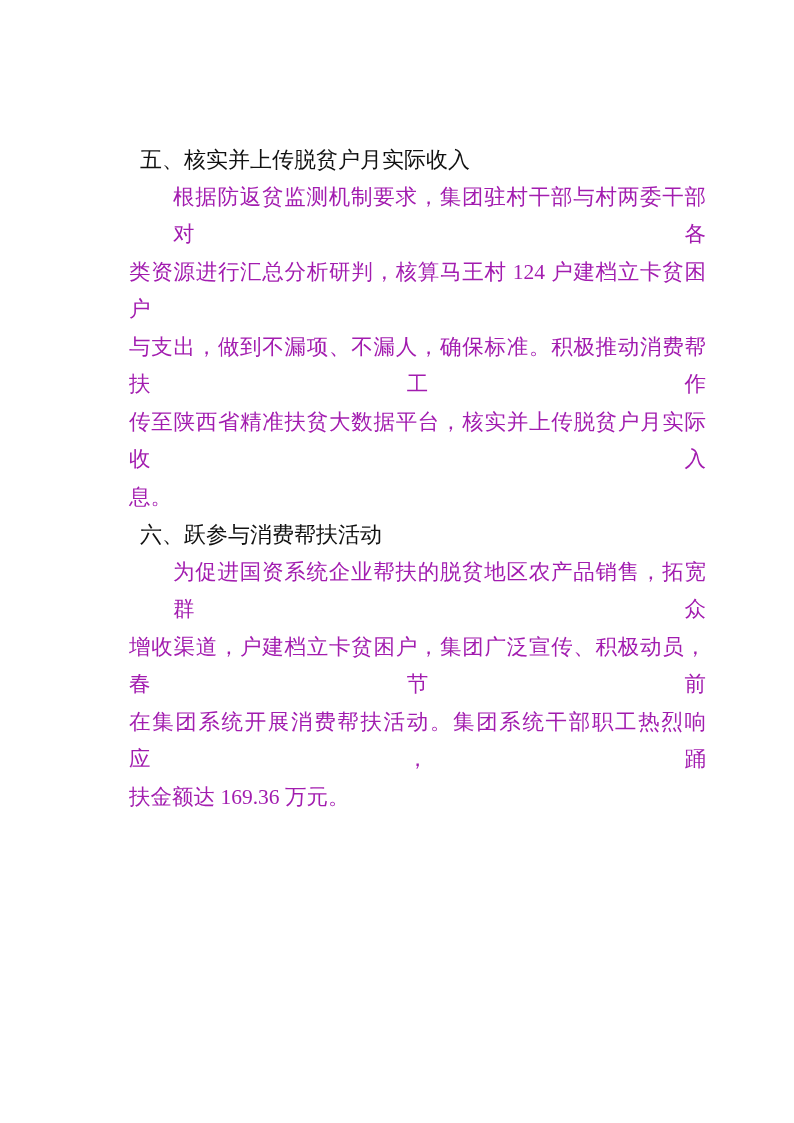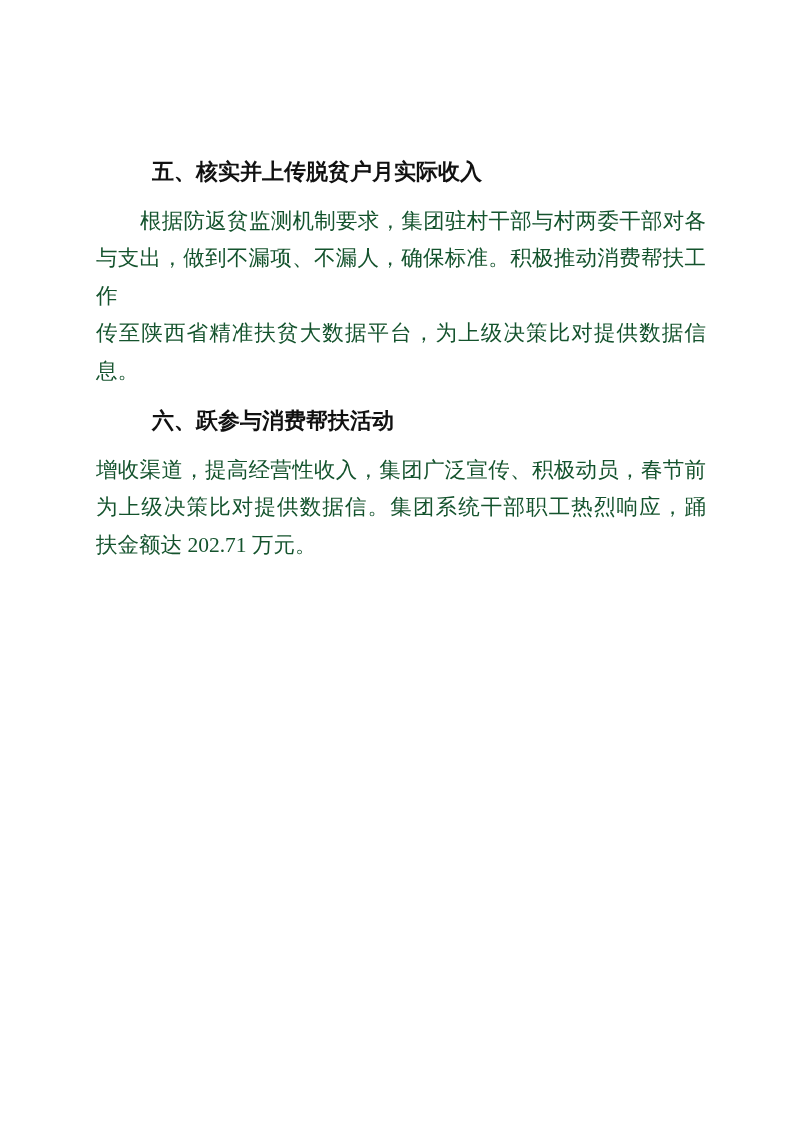--- a/index.html
+++ b/index.html
@@ -14,59 +14,62 @@
     background: #ffffff;
     overflow: hidden;
   }
   .doc-body {
     position: absolute;
     left: 96px;
     top: 141px;
     width: 610px;
   }
   .heading {
-    margin: 12px;
+    margin: 0;
     padding-left: 44px;
     font-family: "Liberation Sans", "DejaVu Sans", sans-serif;
-    font-weight: 700;
+    font-weight: 400;
     font-size: 22px;
     line-height: 37.5px;
     color: #111111;
     text-align: left;
     white-space: nowrap;
   }
   .line {
     font-family: "Liberation Serif", "DejaVu Serif", serif;
     font-size: 21.5px;
     line-height: 37.5px;
-    color: #14532d;
+    color: #a21caf;
     text-align: justify;
     text-align-last: justify;
+    margin-left: 33px;
   }
   .line.indent {
     padding-left: 44px;
   }
   .line.last {
     text-align: left;
     text-align-last: left;
   }
 </style>
 </head>
 <body>
 
 <div class="page">
   <div class="doc-body">
 
     <h2 class="heading">五、核实并上传脱贫户月实际收入</h2>
 
     <div class="line indent">根据防返贫监测机制要求，集团驻村干部与村两委干部对各</div>
+    <div class="line">类资源进行汇总分析研判，核算马王村 124 户建档立卡贫困户</div>
     <div class="line">与支出，做到不漏项、不漏人，确保标准。积极推动消费帮扶工作</div>
-    <div class="line">传至陕西省精准扶贫大数据平台，为上级决策比对提供数据信</div>
+    <div class="line">传至陕西省精准扶贫大数据平台，核实并上传脱贫户月实际收入</div>
     <div class="line last">息。</div>
 
     <h2 class="heading">六、跃参与消费帮扶活动</h2>
 
-    <div class="line">增收渠道，提高经营性收入，集团广泛宣传、积极动员，春节前</div>
-    <div class="line">为上级决策比对提供数据信。集团系统干部职工热烈响应，踊</div>
-    <div class="line last">扶金额达 202.71 万元。</div>
+    <div class="line indent">为促进国资系统企业帮扶的脱贫地区农产品销售，拓宽群众</div>
+    <div class="line">增收渠道，户建档立卡贫困户，集团广泛宣传、积极动员，春节前</div>
+    <div class="line">在集团系统开展消费帮扶活动。集团系统干部职工热烈响应，踊</div>
+    <div class="line last">扶金额达 169.36 万元。</div>
 
   </div>
 </div>
 
 </body></html>

